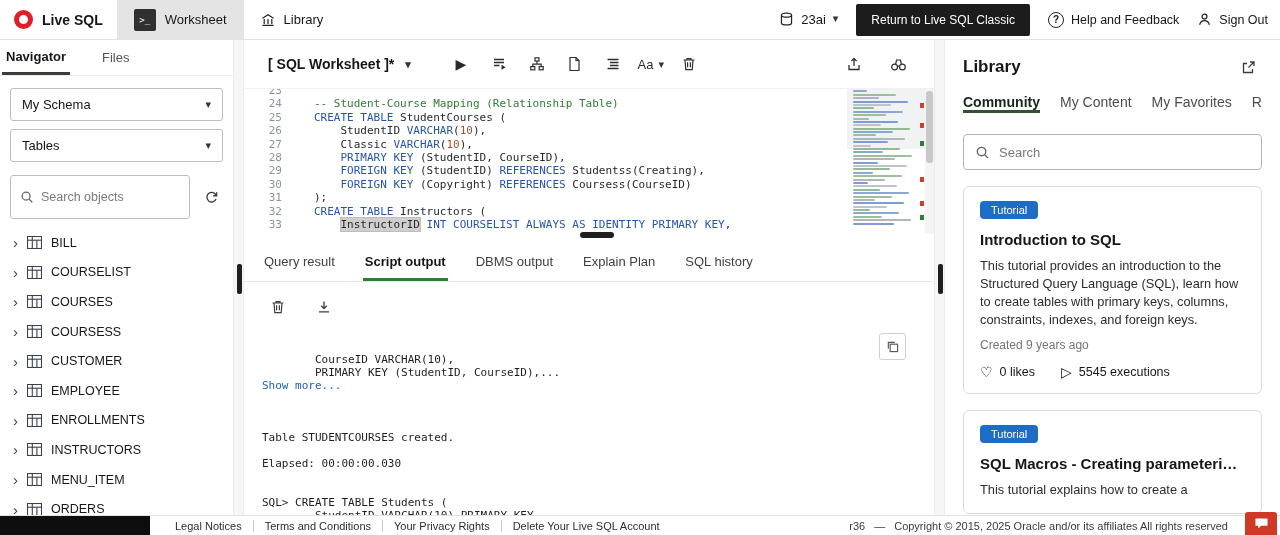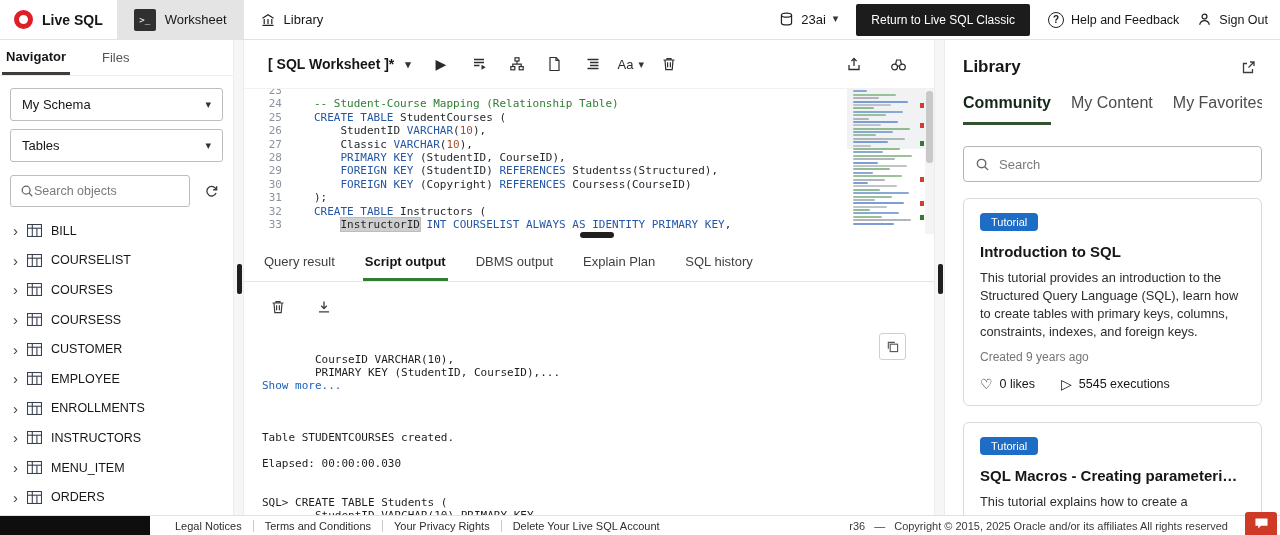--- a/index.html
+++ b/index.html
@@ -27,33 +27,33 @@
   .handle{position:absolute;top:224px;left:3px;width:5px;height:30px;background:#1f1f1f;border-radius:2px;cursor:col-resize}
 
   
   .sidebar{width:233px;background:#fff;display:flex;flex-direction:column;overflow:hidden}
   .side-tabs{display:flex;gap:28px;height:36px;align-items:stretch;border-bottom:1px solid #ededed;padding-left:2px}
   .stab{font-size:13px;color:#545454;display:flex;align-items:center;padding:0 4px;cursor:pointer}
   .stab.active{color:#161616;font-weight:700;border-bottom:3px solid #413e3a}
   .sel{margin:12px 10px 0;height:33px;border:1px solid #bdbdbd;border-radius:3px;display:flex;align-items:center;justify-content:space-between;padding:0 11px;font-size:13px;color:#161616;cursor:pointer;background:#fff}
   .sel+.sel{margin-top:8px}
   .search-row{display:flex;align-items:center;margin:13px 8px 0 10px;gap:7px}
-  .search-box{flex:1;height:32px;border:1px solid #bdbdbd;border-radius:3px;display:flex;align-items:center;padding:0 9px;background:#fff}
+  .search-box{flex:1;height:44px;border:1px solid #bdbdbd;border-radius:3px;display:flex;align-items:center;padding:0 9px;gap:7px;background:#fff}
   .search-box input{border:none;outline:none;font-size:12.5px;width:100%;font-family:inherit;color:#161616}
   input::placeholder{color:#7a7a7a}
   .icon-btn{display:flex;align-items:center;justify-content:center;width:28px;height:28px;cursor:pointer;background:none;border:none}
   .nav-list{margin-top:9px;flex:1;overflow:hidden}
   .nav-item{display:flex;align-items:center;gap:9px;height:29.6px;padding-left:13px;font-size:12.5px;color:#161616;cursor:pointer}
   .chev{color:#444;font-size:15px;line-height:1}
   .tico{display:flex}
 
   
   .center{flex:1;min-width:0;display:flex;flex-direction:column;background:#fff}
   .ws-toolbar{height:48px;display:flex;align-items:center;padding:0 20px 0 24px;gap:6px}
-  .ws-title{display:flex;align-items:center;gap:11px;font-size:14px;font-weight:700;color:#161616;margin-right:8px;cursor:pointer;white-space:nowrap}
+  .ws-title{display:flex;align-items:center;gap:11px;font-size:14px;font-weight:700;color:#161616;margin-right:28px;cursor:pointer;white-space:nowrap}
   .tbtn{width:32px;height:30px;display:flex;align-items:center;justify-content:center;color:#2e2e2e;cursor:pointer;background:none;border:none;font-family:inherit}
   .run-glyph{font-size:14px;color:#2a2a2a}
   .font-btn{display:flex;align-items:center;gap:5px;font-size:13px;color:#2a2a2a}
   .ws-right{margin-left:auto;display:flex;gap:12px}
 
   .editor{position:relative;height:146px;overflow:hidden;border-top:1px solid #f1f1f1}
   .code-lines{position:absolute;top:-5px;left:0;right:96px}
   .code-row{display:flex;height:13.4px;line-height:13.4px;font-family:"DejaVu Sans Mono",monospace;font-size:11px;white-space:pre}
   .ln{width:56px;text-align:right;padding-right:18px;color:#8b939e;flex:none}
   .codetxt{padding-left:14px}
@@ -78,21 +78,21 @@
   .out-body{position:relative;flex:1;padding:7px 0 0 18px;font-family:"DejaVu Sans Mono",monospace;font-size:11px;line-height:13px;color:#1d1d1d;white-space:pre;overflow:hidden}
   .out-line{height:13px}
   .out-line.link{color:#1b5fb8;cursor:pointer}
   .copy-btn{position:absolute;right:28px;top:13px;width:27px;height:27px;border:1px solid #cfcfcf;border-radius:3px;display:flex;align-items:center;justify-content:center;background:#fff;cursor:pointer}
 
   
   .library{width:335px;background:#fff;padding:0 18px;overflow:hidden;display:flex;flex-direction:column}
   .lib-head{display:flex;justify-content:space-between;align-items:center;margin-top:13px}
   .lib-title{font-size:17px;font-weight:700;color:#161616}
   .lib-tabs{display:flex;gap:20px;margin-top:13px;white-space:nowrap;overflow:hidden;flex:none}
-  .lib-tab{font-size:16px;color:#4c4c4c;padding-bottom:10px;cursor:pointer}
+  .lib-tab{font-size:14px;color:#4c4c4c;cursor:pointer}
   .lib-tab.active{color:#14281a;font-weight:700;border-bottom:3px solid #31512f}
   .lib-search{margin-top:21px;height:36px;border:1px solid #b5b5b5;border-radius:4px;display:flex;align-items:center;gap:9px;padding:0 11px;flex:none}
   .lib-search input{border:none;outline:none;font-size:13px;width:100%;font-family:inherit}
   .card{border:1px solid #dadada;border-radius:6px;margin-top:16px;padding:13px 16px 14px;background:#fff;cursor:pointer;flex:none}
   .badge{display:inline-block;background:#1d6cc6;color:#fff;font-size:11px;padding:3px 11px;border-radius:4px}
   .card-title{font-size:15px;font-weight:700;margin-top:12px;color:#161616;white-space:nowrap;overflow:hidden;text-overflow:ellipsis}
   .card-desc{font-size:12.8px;line-height:18px;margin-top:9px;color:#2c2c2c}
   .card-created{font-size:12px;color:#757575;margin-top:9px}
   .card-stats{display:flex;gap:26px;margin-top:13px;font-size:12.5px;color:#161616;align-items:center}
   .stat{display:flex;align-items:center;gap:7px}
@@ -393,21 +393,21 @@
       </div>
 
       <div class="editor">
         <div class="code-lines" id="code-lines">
             <div class="code-row"><span class="ln">23</span><span class="codetxt"></span></div>
             <div class="code-row"><span class="ln">24</span><span class="codetxt"><span class="tk-c">-- Student-Course Mapping (Relationship Table)</span></span></div>
             <div class="code-row"><span class="ln">25</span><span class="codetxt"><span class="tk-k">CREATE TABLE</span><span class="tk-p"> StudentCourses (</span></span></div>
             <div class="code-row"><span class="ln">26</span><span class="codetxt"><span class="tk-p">    StudentID </span><span class="tk-k">VARCHAR</span><span class="tk-p">(</span><span class="tk-n">10</span><span class="tk-p">),</span></span></div>
             <div class="code-row"><span class="ln">27</span><span class="codetxt"><span class="tk-p">    Classic </span><span class="tk-k">VARCHAR</span><span class="tk-p">(</span><span class="tk-n">10</span><span class="tk-p">),</span></span></div>
             <div class="code-row"><span class="ln">28</span><span class="codetxt"><span class="tk-p">    </span><span class="tk-k">PRIMARY KEY</span><span class="tk-p"> (StudentID, CourseID),</span></span></div>
-            <div class="code-row"><span class="ln">29</span><span class="codetxt"><span class="tk-p">    </span><span class="tk-k">FOREIGN KEY</span><span class="tk-p"> (StudentID) </span><span class="tk-k">REFERENCES</span><span class="tk-p"> Studentss(Structured),</span></span></div>
+            <div class="code-row"><span class="ln">29</span><span class="codetxt"><span class="tk-p">    </span><span class="tk-k">FOREIGN KEY</span><span class="tk-p"> (StudentID) </span><span class="tk-k">REFERENCES</span><span class="tk-p"> Studentss(Creating),</span></span></div>
             <div class="code-row"><span class="ln">30</span><span class="codetxt"><span class="tk-p">    </span><span class="tk-k">FOREIGN KEY</span><span class="tk-p"> (Copyright) </span><span class="tk-k">REFERENCES</span><span class="tk-p"> Coursess(CourseID)</span></span></div>
             <div class="code-row"><span class="ln">31</span><span class="codetxt"><span class="tk-p">);</span></span></div>
             <div class="code-row"><span class="ln">32</span><span class="codetxt"><span class="tk-k">CREATE TABLE</span><span class="tk-p"> Instructors (</span></span></div>
             <div class="code-row"><span class="ln">33</span><span class="codetxt"><span class="tk-p">    </span><span class="tk-s">InstructorID</span><span class="tk-p"> </span><span class="tk-k">INT</span><span class="tk-p"> </span><span class="tk-k">COURSELIST ALWAYS AS IDENTITY PRIMARY KEY</span><span class="tk-p">,</span></span></div>
           </div>
         <div class="minimap" id="minimap">
             <div class="mm-view"></div>
             <div class="mm-line" style="width: 14px; background: rgb(125, 159, 208);"></div>
             <div class="mm-line" style="width: 43px; background: rgb(143, 186, 143);"></div>
             <div class="mm-line" style="width: 26px; background: rgb(168, 173, 181);"></div>

